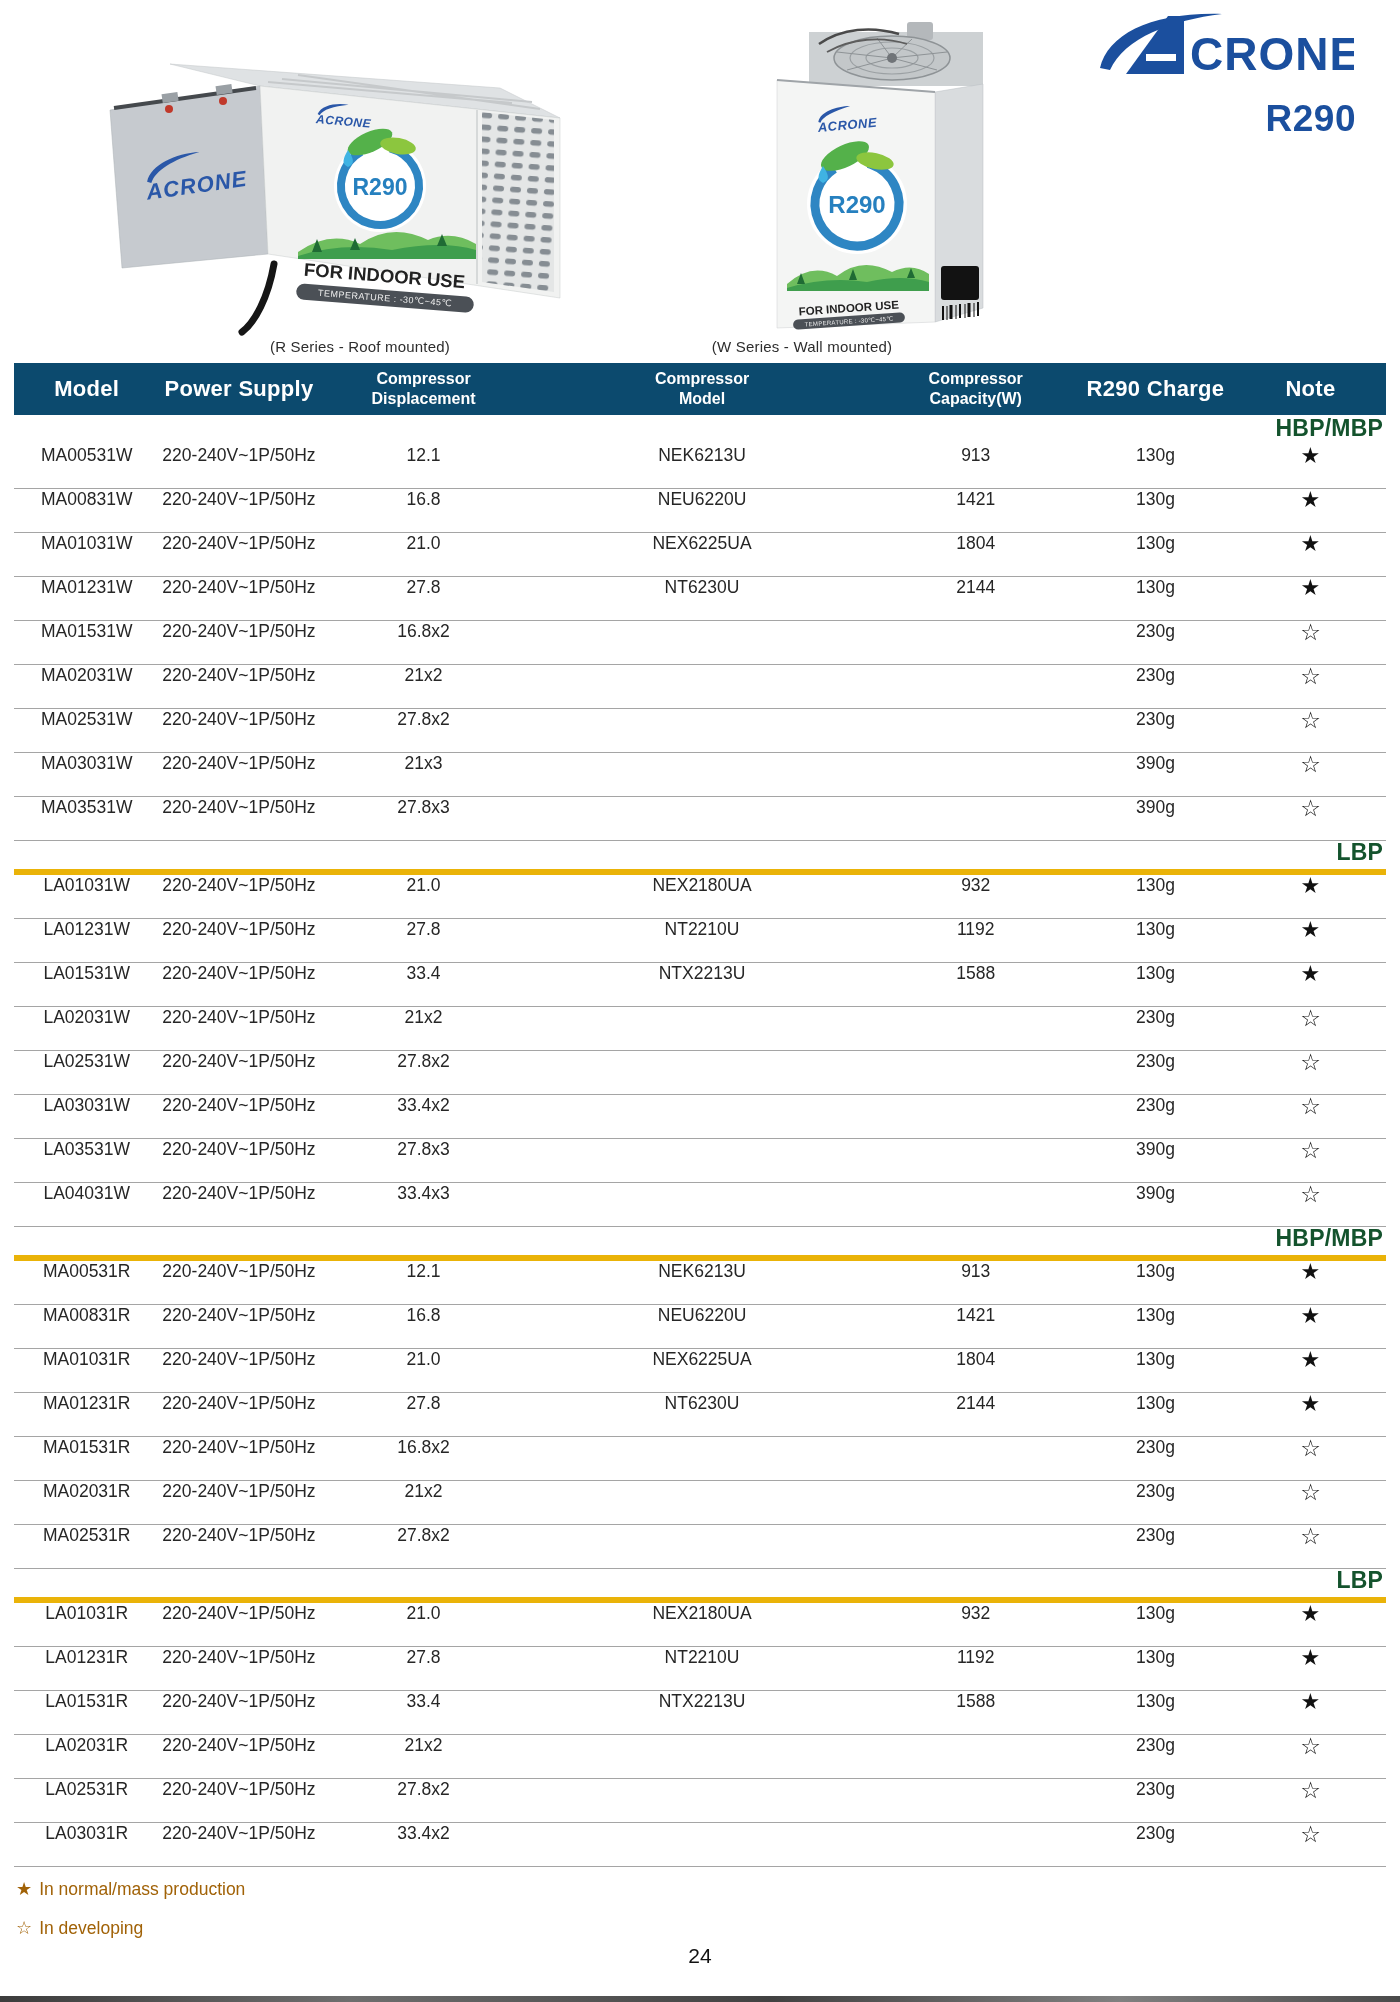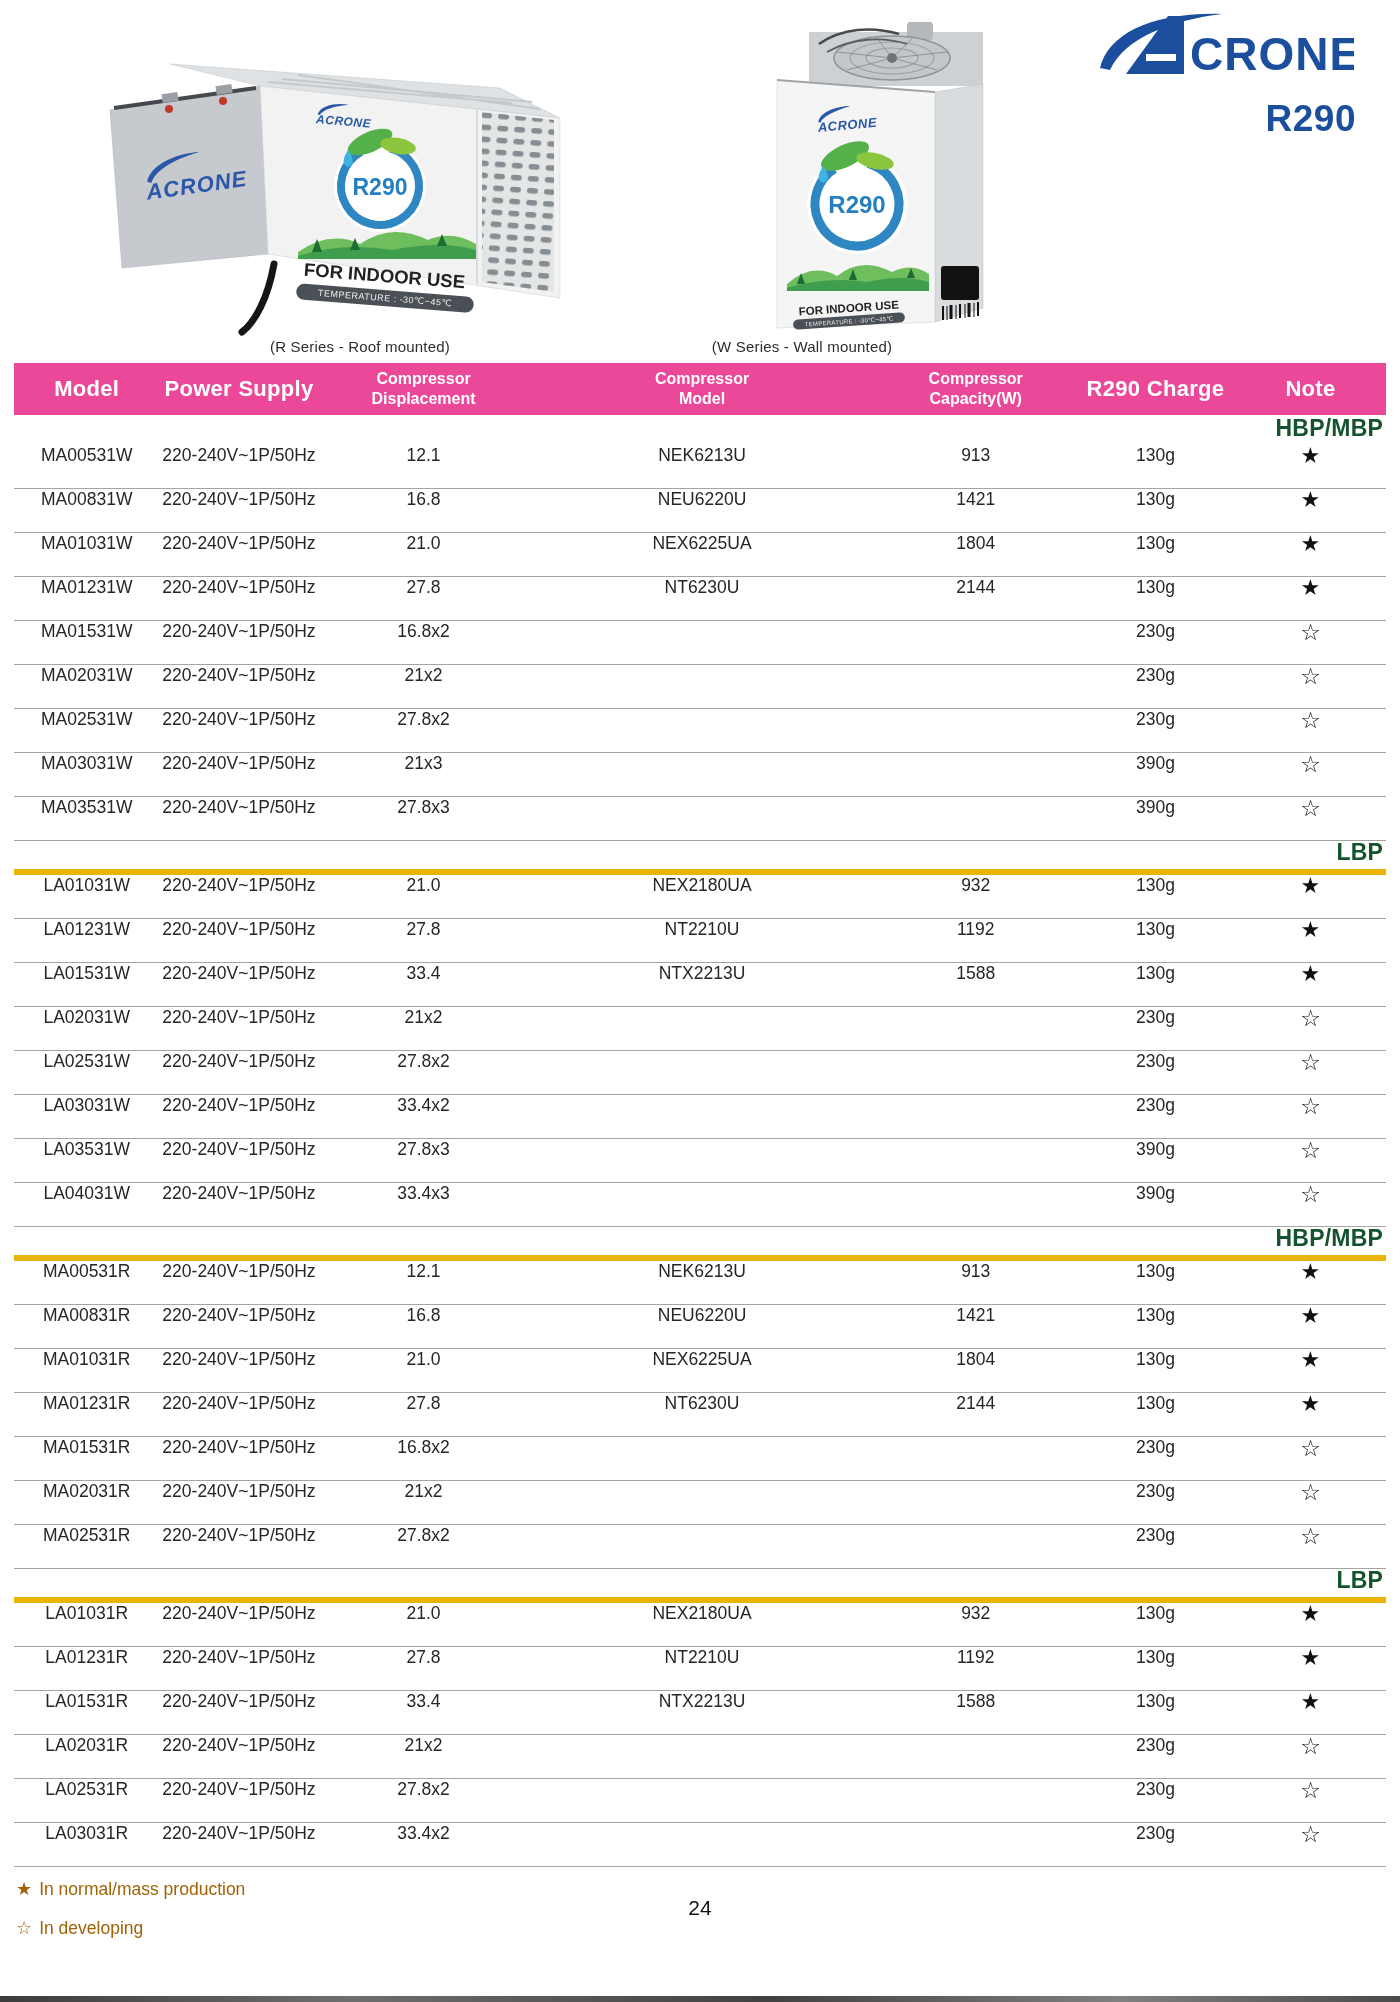--- a/index.html
+++ b/index.html
@@ -12,38 +12,38 @@
   .product-w{position:absolute;left:757px;top:22px;width:230px;height:314px}
   .caption{position:absolute;top:338px;font-size:15px;color:#2d2d2d;text-align:center;letter-spacing:.2px}
   .caption-r{left:205px;width:310px}
   .caption-w{left:672px;width:260px}
   .brand{position:absolute;left:1096px;top:12px;width:262px}
   .brand svg{display:block}
   .refrigerant{margin-top:14px;text-align:right;font-size:37px;font-weight:800;color:#1b4f9e;padding-right:2px;letter-spacing:.5px}
 
   
   .spec-table{position:absolute;left:14px;top:363px;width:1372px}
-  .thead{display:flex;height:52px;background:#ec4899;color:#fff;align-items:stretch}
+  .thead{display:flex;height:52px;background:#0c4a6e;color:#fff;align-items:stretch}
   .th{display:flex;align-items:center;justify-content:center;text-align:center;font-weight:700;white-space:pre-line}
   .th-large{font-size:22px;letter-spacing:.3px}
   .th-small{font-size:16px;line-height:1.25}
   .c0{width:10.6%}.c1{width:11.6%}.c2{width:15.3%}.c3{width:25.3%}.c4{width:14.6%}.c5{width:11.6%}.c6{width:11%}
   .row{display:flex;height:44px;align-items:flex-start;border-bottom:1.5px solid #a5a5a5}
   .td{text-align:center;font-size:17.5px;color:#262626}
   .note-cell{font-size:22px;color:#111;line-height:1}
   .note-cell.hollow{font-size:23px}
   .label-row{display:flex;justify-content:flex-end;align-items:flex-end;height:34px;border-bottom:6px solid #eab308;padding:0 3px 3px 0}
   .label-row.first{height:30px;border-bottom:none}
   .section-label{font-size:23px;font-weight:800;color:#14532d;letter-spacing:.2px}
 
   
   .legend{position:absolute;left:16px;top:1878px}
   .legend-item{font-size:17.5px;color:#a16207;margin-bottom:17px}
   .legend-item .sym{font-size:18px;margin-right:7px}
-  .page-number{position:absolute;left:0;top:1896px;width:100%;text-align:center;font-size:21px;color:#111}
+  .page-number{position:absolute;left:0;top:1944px;width:100%;text-align:center;font-size:21px;color:#111}
   .edge-strip{position:absolute;left:0;top:1996px;width:100%;height:6px;background:linear-gradient(90deg,#3c3c3c,#6e6e6e 25%,#414141 55%,#808080 80%,#4a4a4a)}
 </style>
 </head>
 <body>
 
 <div class="top">
 
   <div class="product-r">
     <svg viewBox="0 0 490 292" width="490" height="292">
       <defs>

